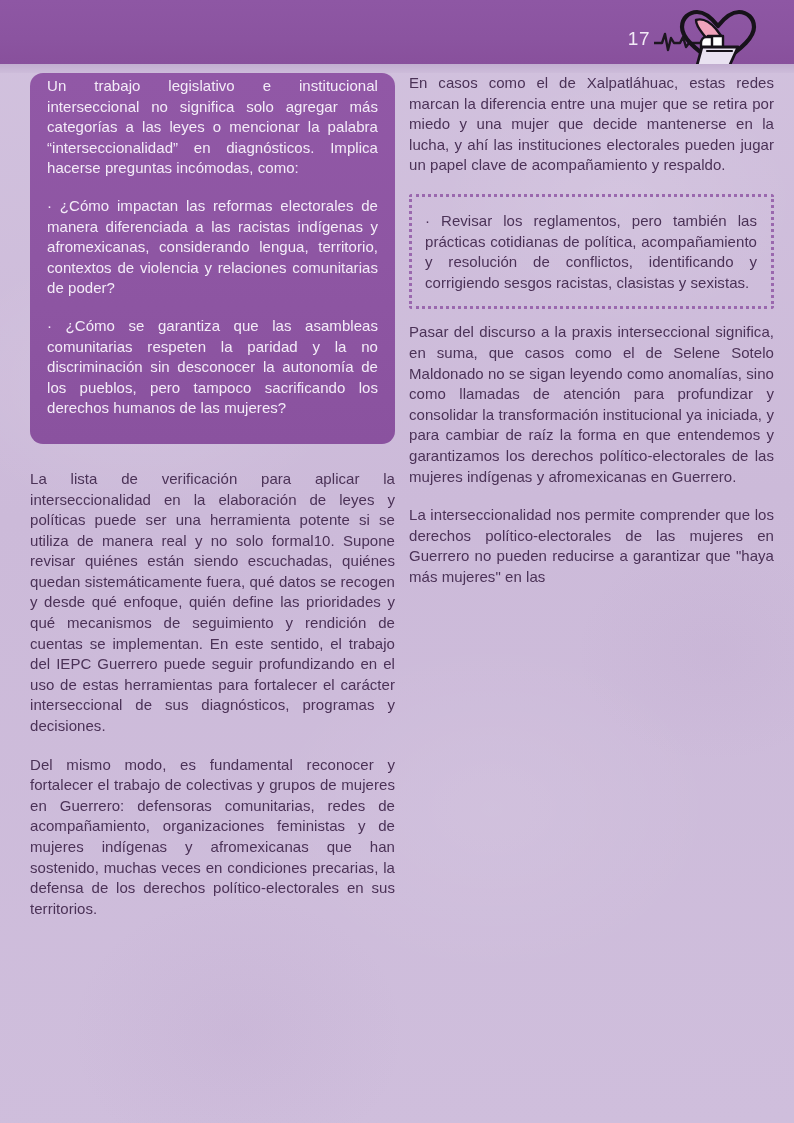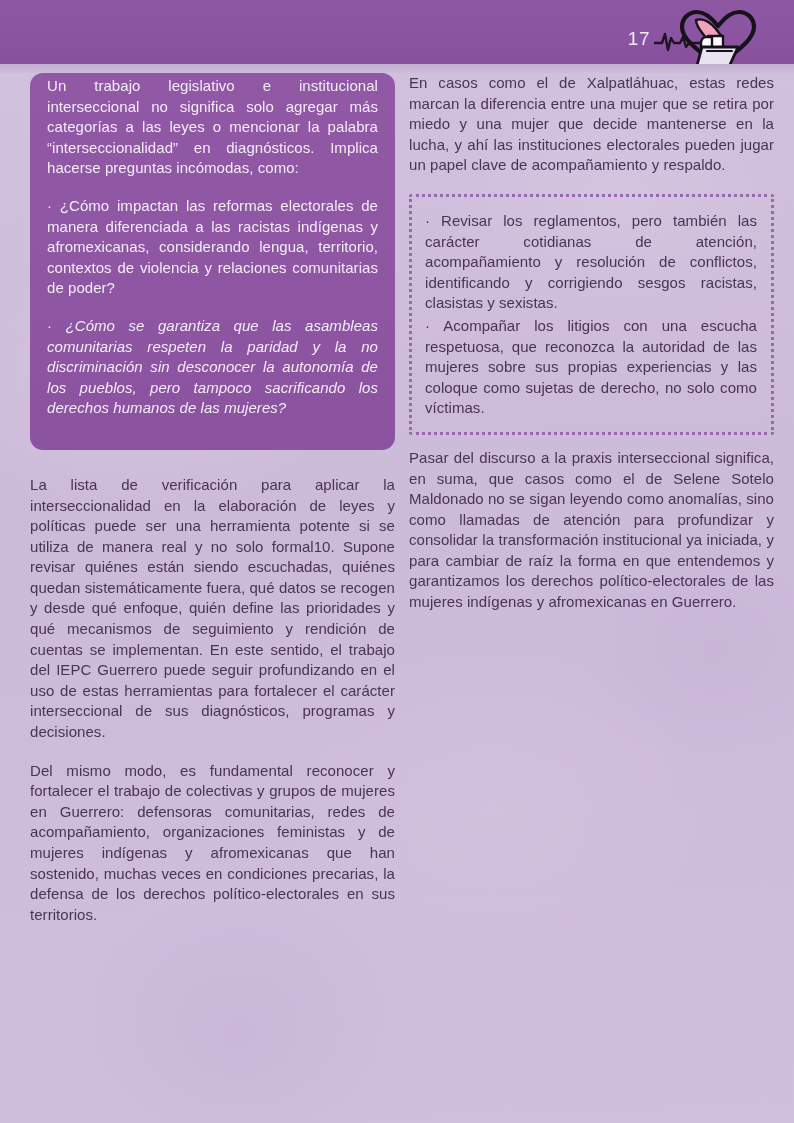--- a/index.html
+++ b/index.html
@@ -88,21 +88,21 @@
   .box-purple {
     background:linear-gradient(180deg,#9158a6 0%, #8e56a3 50%, #8a529f 100%);
     border-radius:13px;
     padding:3px 17px 19px 17px;
     margin-bottom:25px;
   }
   .box-purple p.body {
     color:#f4ecf8;
     margin-bottom:17px;
   }
-  .box-purple p.body:last-child { margin-bottom:12px;font-style:italic; }
+  .box-purple p.body:last-child { margin-bottom:6px; }
 
   
   .box-dotted {
     border:3px dotted #9a68ae;
     border-radius:3px;
     padding:14px 14px 13px 13px;
     margin-bottom:13px;
     margin-top:3px;
   }
   .box-dotted p.body { margin-bottom:16px; }
@@ -154,20 +154,20 @@
 
     <p class="body">La lista de verificación para aplicar la interseccionalidad en la elaboración de leyes y políticas puede ser una herramienta potente si se utiliza de manera real y no solo formal10. Supone revisar quiénes están siendo escuchadas, quiénes quedan sistemáticamente fuera, qué datos se recogen y desde qué enfoque, quién define las prioridades y qué mecanismos de seguimiento y rendición de cuentas se implementan. En este sentido, el trabajo del IEPC Guerrero puede seguir profundizando en el uso de estas herramientas para fortalecer el carácter interseccional de sus diagnósticos, programas y decisiones.</p>
     <p class="body">Del mismo modo, es fundamental reconocer y fortalecer el trabajo de colectivas y grupos de mujeres en Guerrero: defensoras comunitarias, redes de acompañamiento, organizaciones feministas y de mujeres indígenas y afromexicanas que han sostenido, muchas veces en condiciones precarias, la defensa de los derechos político-electorales en sus territorios.</p>
   </div>
 
   <div class="col col-right">
 
     <p class="body">En casos como el de Xalpatláhuac, estas redes marcan la diferencia entre una mujer que se retira por miedo y una mujer que decide mantenerse en la lucha, y ahí las instituciones electorales pueden jugar un papel clave de acompañamiento y respaldo.</p>
 
     <div class="box-dotted">
-      <p class="body tight">· Revisar los reglamentos, pero también las carácter cotidianas de atención, acompañamiento y resolución de conflictos, identificando y corrigiendo sesgos racistas, clasistas y sexistas.</p>
-      <p class="body">· Acompañar los litigios con una escucha respetuosa, que reconozca la autoridad de las mujeres sobre sus propias experiencias y las coloque como sujetas de derecho, no solo como víctimas.</p>
+      <p class="body tight">· Revisar los reglamentos, pero también las prácticas cotidianas de política, acompañamiento y resolución de conflictos, identificando y corrigiendo sesgos racistas, clasistas y sexistas.</p>
     </div>
 
     <p class="body">Pasar del discurso a la praxis interseccional significa, en suma, que casos como el de Selene Sotelo Maldonado no se sigan leyendo como anomalías, sino como llamadas de atención para profundizar y consolidar la transformación institucional ya iniciada, y para cambiar de raíz la forma en que entendemos y garantizamos los derechos político-electorales de las mujeres indígenas y afromexicanas en Guerrero.</p>
+    <p class="body">La interseccionalidad nos permite comprender que los derechos político-electorales de las mujeres en Guerrero no pueden reducirse a garantizar que "haya más mujeres" en las</p>
   </div>
 
 </div>
 
 </body></html>

